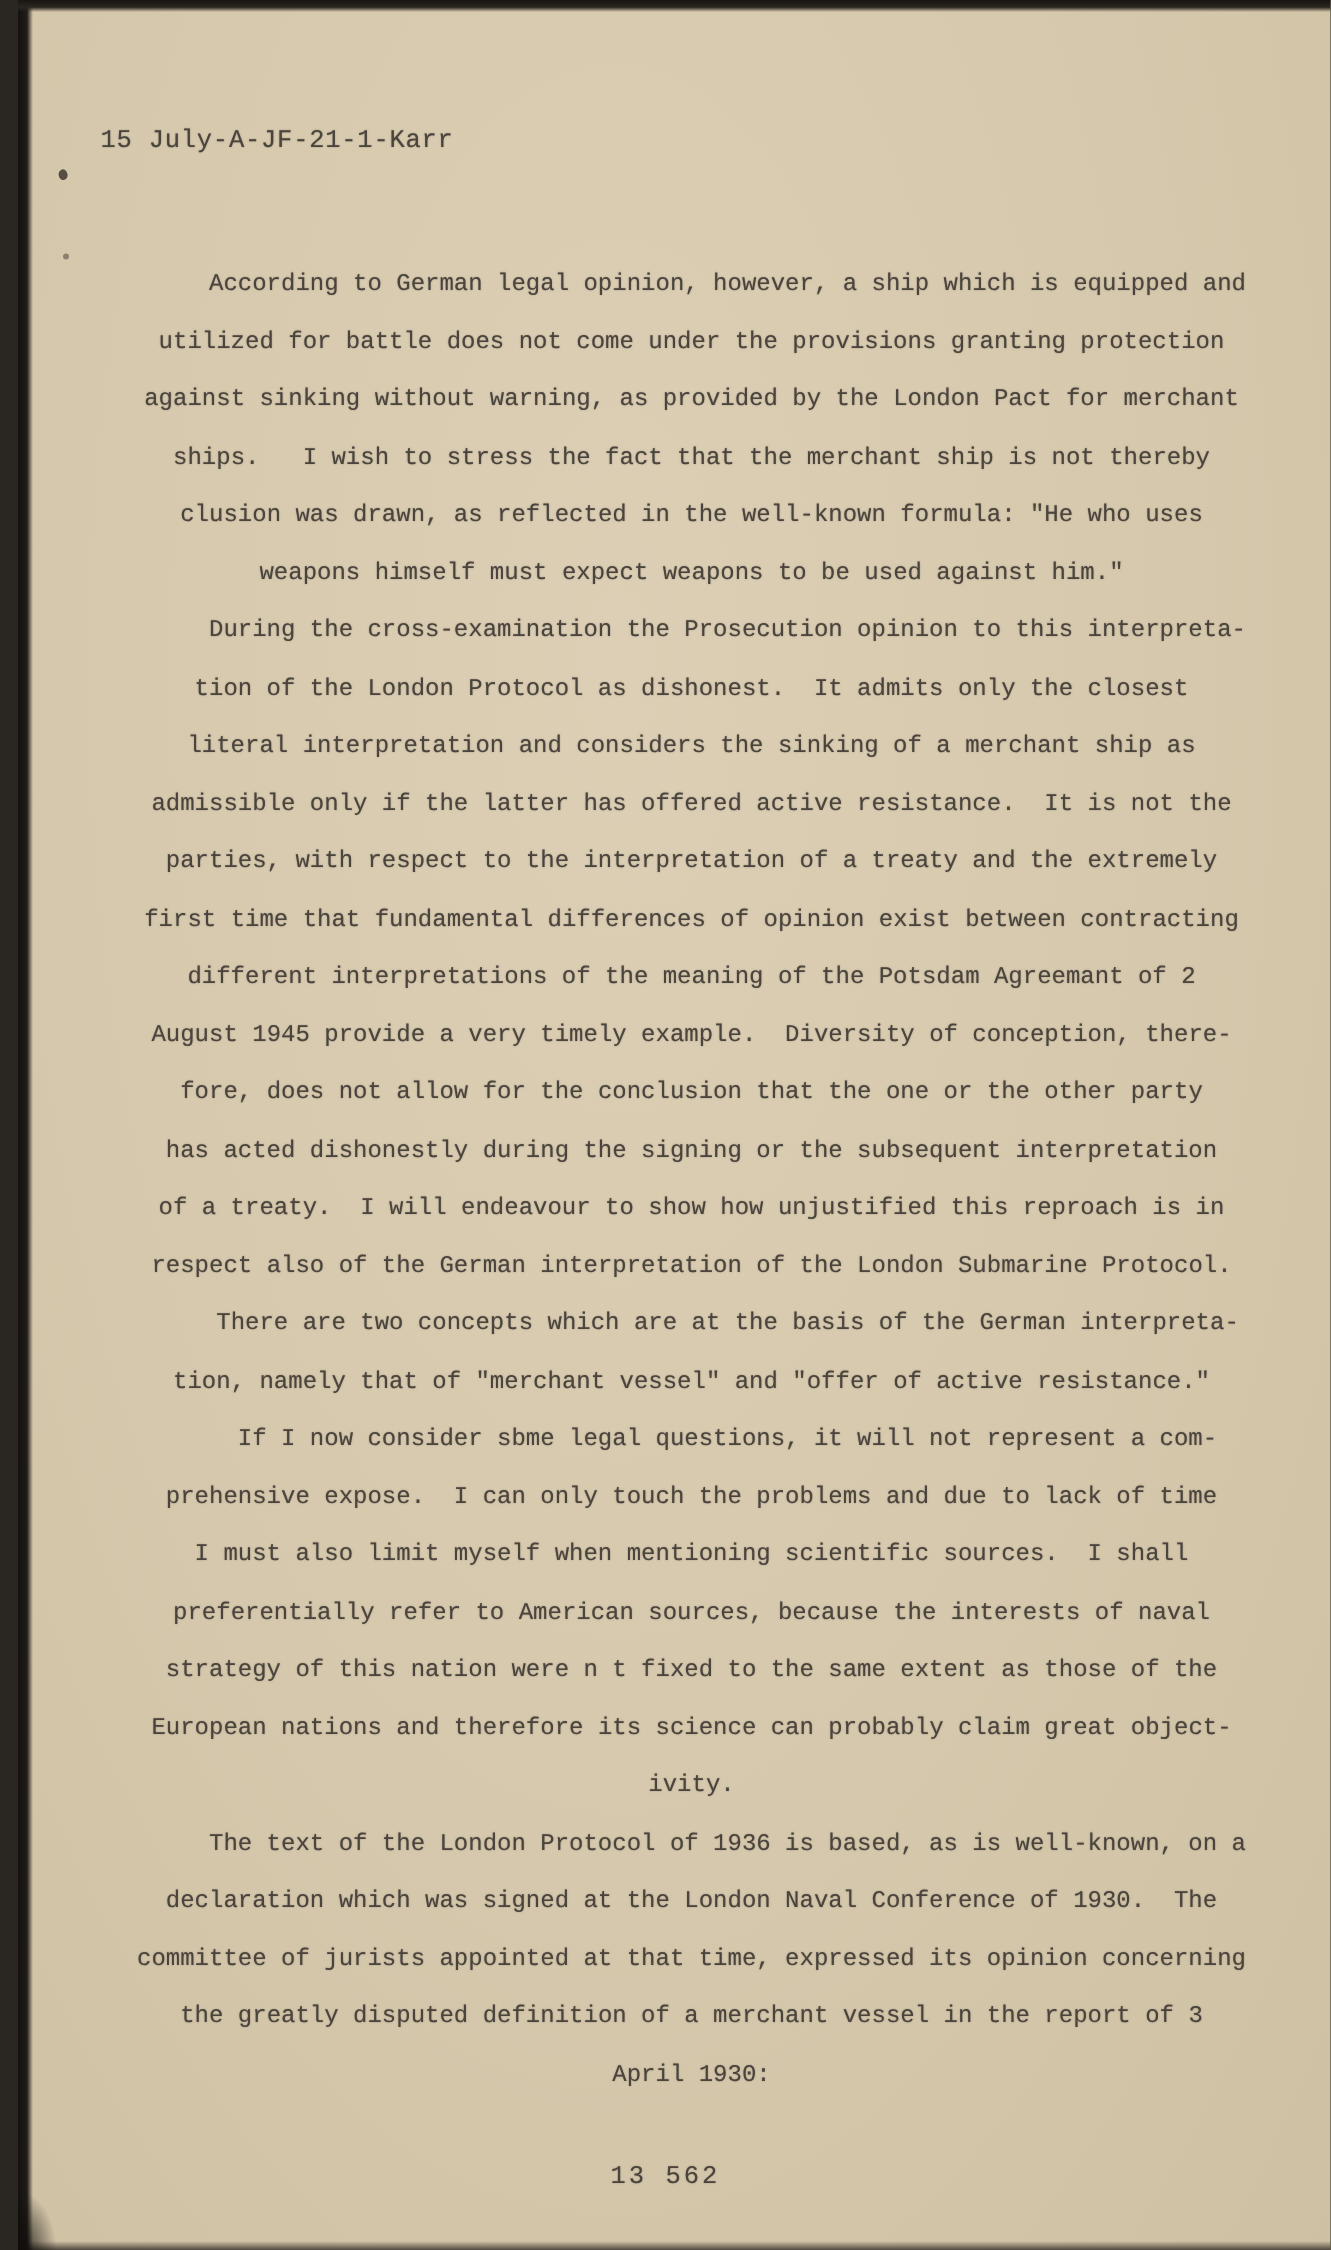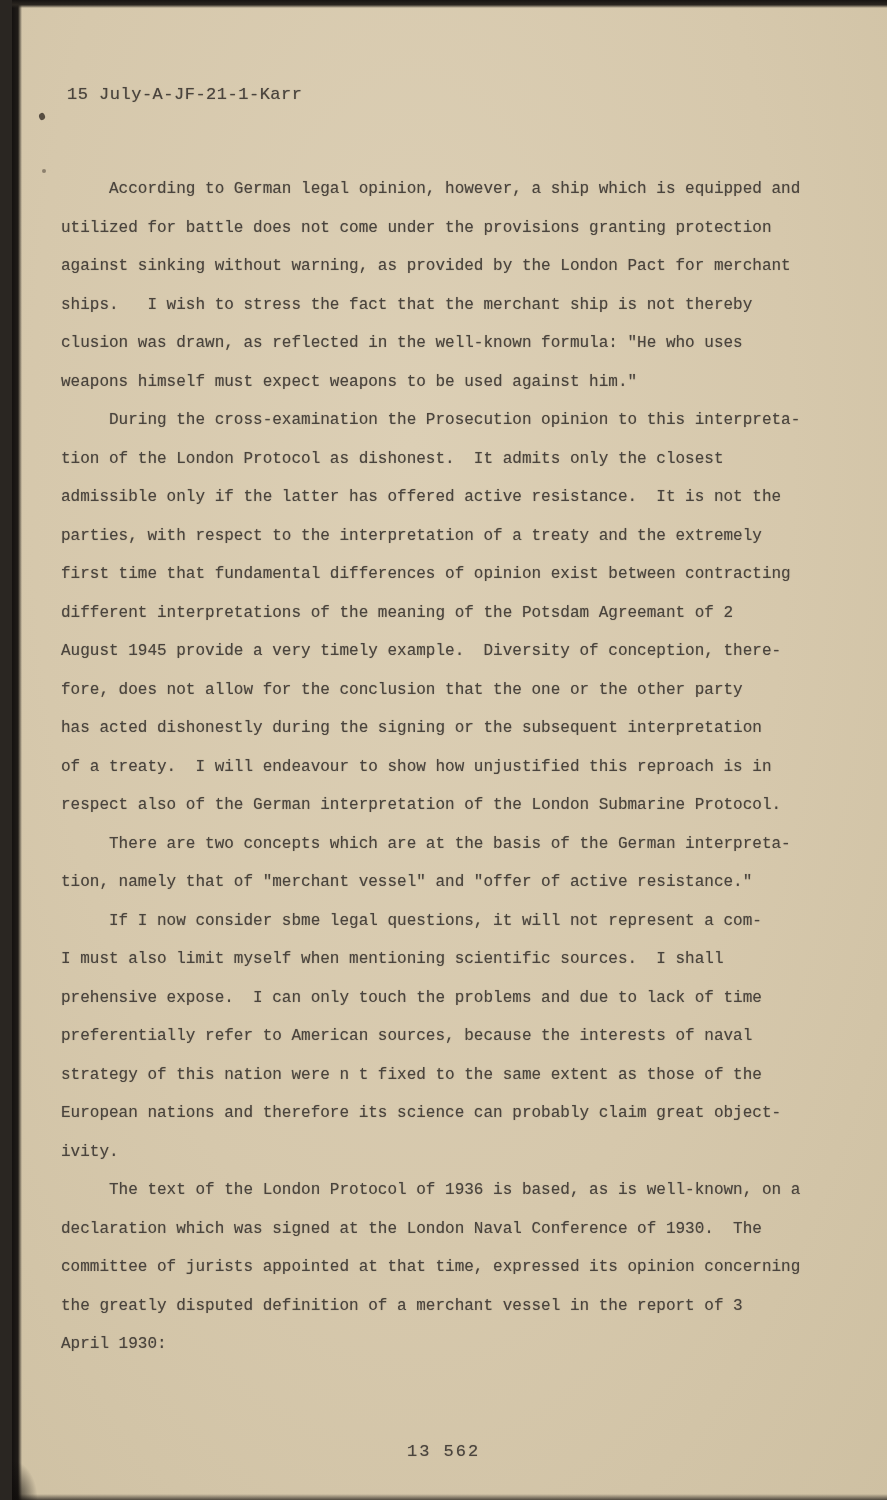--- a/index.html
+++ b/index.html
@@ -53,20 +53,21 @@
     left: 49px;
     top: 170px;
     width: 800px;
     font-size: 16px;
     line-height: 38.5px;
     text-shadow: 0 0 1px rgba(70,64,56,0.5);
   }
   .body-text .line {
     white-space: pre;
     height: 38.5px;
+    text-align: center;
   }
   .page-number {
     position: absolute;
     left: 395px;
     top: 1442px;
     font-size: 17px;
     letter-spacing: 2px;
     white-space: pre;
     text-shadow: 0 0 1px rgba(70,64,56,0.5);
   }
@@ -98,34 +99,35 @@
 
   <div class="body-text">
       <div class="line">     According to German legal opinion, however, a ship which is equipped and</div>
       <div class="line">utilized for battle does not come under the provisions granting protection</div>
       <div class="line">against sinking without warning, as provided by the London Pact for merchant</div>
       <div class="line">ships.   I wish to stress the fact that the merchant ship is not thereby</div>
       <div class="line">clusion was drawn, as reflected in the well-known formula: "He who uses</div>
       <div class="line">weapons himself must expect weapons to be used against him."</div>
       <div class="line">     During the cross-examination the Prosecution opinion to this interpreta-</div>
       <div class="line">tion of the London Protocol as dishonest.  It admits only the closest</div>
+      <div class="line">literal interpretation and considers the sinking of a merchant ship as</div>
       <div class="line">admissible only if the latter has offered active resistance.  It is not the</div>
       <div class="line">parties, with respect to the interpretation of a treaty and the extremely</div>
       <div class="line">first time that fundamental differences of opinion exist between contracting</div>
       <div class="line">different interpretations of the meaning of the Potsdam Agreemant of 2</div>
       <div class="line">August 1945 provide a very timely example.  Diversity of conception, there-</div>
       <div class="line">fore, does not allow for the conclusion that the one or the other party</div>
       <div class="line">has acted dishonestly during the signing or the subsequent interpretation</div>
       <div class="line">of a treaty.  I will endeavour to show how unjustified this reproach is in</div>
       <div class="line">respect also of the German interpretation of the London Submarine Protocol.</div>
       <div class="line">     There are two concepts which are at the basis of the German interpreta-</div>
       <div class="line">tion, namely that of "merchant vessel" and "offer of active resistance."</div>
       <div class="line">     If I now consider sbme legal questions, it will not represent a com-</div>
+      <div class="line">prehensive expose.  I can only touch the problems and due to lack of time</div>
       <div class="line">I must also limit myself when mentioning scientific sources.  I shall</div>
-      <div class="line">prehensive expose.  I can only touch the problems and due to lack of time</div>
       <div class="line">preferentially refer to American sources, because the interests of naval</div>
       <div class="line">strategy of this nation were n t fixed to the same extent as those of the</div>
       <div class="line">European nations and therefore its science can probably claim great object-</div>
       <div class="line">ivity.</div>
       <div class="line">     The text of the London Protocol of 1936 is based, as is well-known, on a</div>
       <div class="line">declaration which was signed at the London Naval Conference of 1930.  The</div>
       <div class="line">committee of jurists appointed at that time, expressed its opinion concerning</div>
       <div class="line">the greatly disputed definition of a merchant vessel in the report of 3</div>
       <div class="line">April 1930:</div>
     </div>

